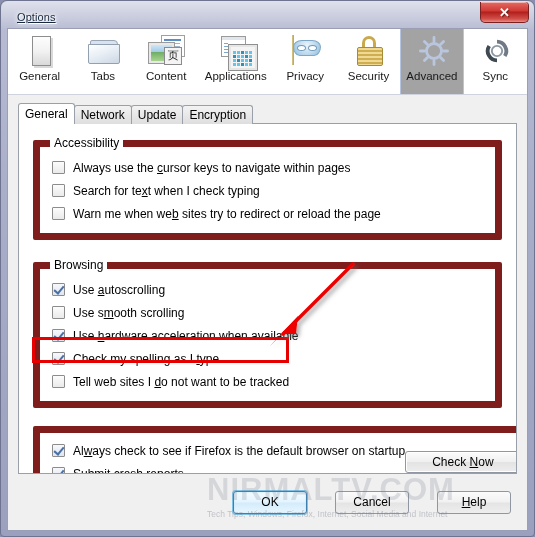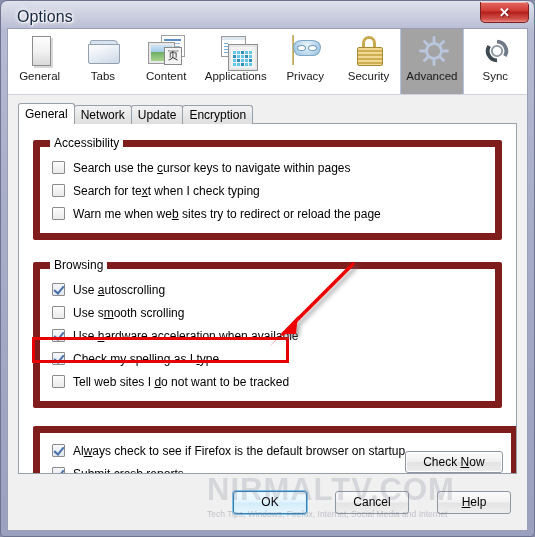--- a/index.html
+++ b/index.html
@@ -37,24 +37,25 @@
 
   
   .titlebar {
     position: relative;
     height: 22px;
     padding-left: 10px;
     display: flex;
     align-items: center;
   }
   .title-text {
-    font-size: 16px;
+    font-size: 11px;
     color: #17283f;
     text-shadow: 0 0 4px #fff, 0 0 6px #fff, 1px 1px 1px #fff;
     letter-spacing: .1px;
+    text-decoration: underline;
   }
   .close-btn {
     position: absolute;
     right: -1px; top: -4px;
     width: 47px; height: 20px;
     border: 1px solid #7b2020;
     border-top: none;
     border-radius: 0 4px 5px 5px;
     background: linear-gradient(180deg,#e46b63 0%, #cf3a33 45%, #b11f1b 50%, #d3504a 85%, #e98d86 100%);
     box-shadow: inset 0 1px 0 rgba(255,255,255,.5);
@@ -220,21 +221,21 @@
     display: flex;
     align-items: center;
     justify-content: space-between;
   }
   .btn {
     border: 1px solid #9097a3;
     border-radius: 3px;
     background: linear-gradient(180deg,#fbfbfb 0%, #f0f0f0 48%, #e3e3e3 52%, #ededed 100%);
     font-size: 12px;
     font-family: "Liberation Sans", sans-serif;
-    padding: 3px 17px;
+    padding: 3px 26px;
     cursor: pointer;
     color: #000;
     box-shadow: inset 0 0 0 1px #fff;
     white-space: nowrap;
   }
 
   
   .buttonbar {
     position: relative;
     height: 56px;
@@ -562,21 +563,21 @@
           <span>Encryption</span>
         </div>
     </div>
 
     <div class="panel">
 
       <fieldset class="group">
         <legend>Accessibility</legend>
         <div class="row">
           <span class="cb"></span>
-          <label><span>Search use the </span><span class="ak">c</span><span>ursor keys to navigate within pages</span></label>
+          <label><span>Always use the </span><span class="ak">c</span><span>ursor keys to navigate within pages</span></label>
         </div>
         <div class="row">
           <span class="cb"></span>
           <label><span>Search for te</span><span class="ak">x</span><span>t when I check typing</span></label>
         </div>
         <div class="row">
           <span class="cb"></span>
           <label><span>Warn me when we</span><span class="ak">b</span><span> sites try to redirect or reload the page</span></label>
         </div>
       </fieldset>

